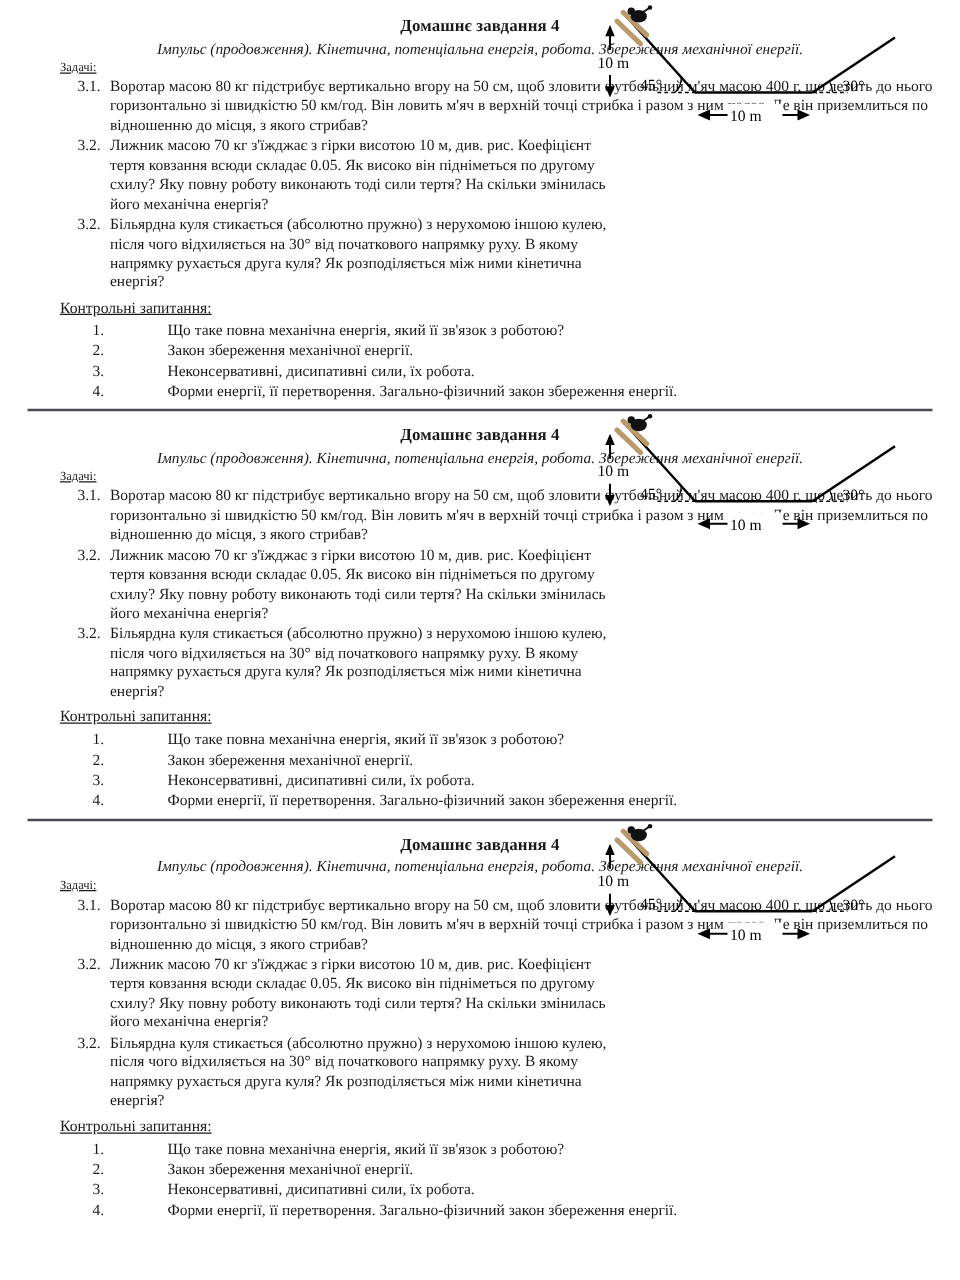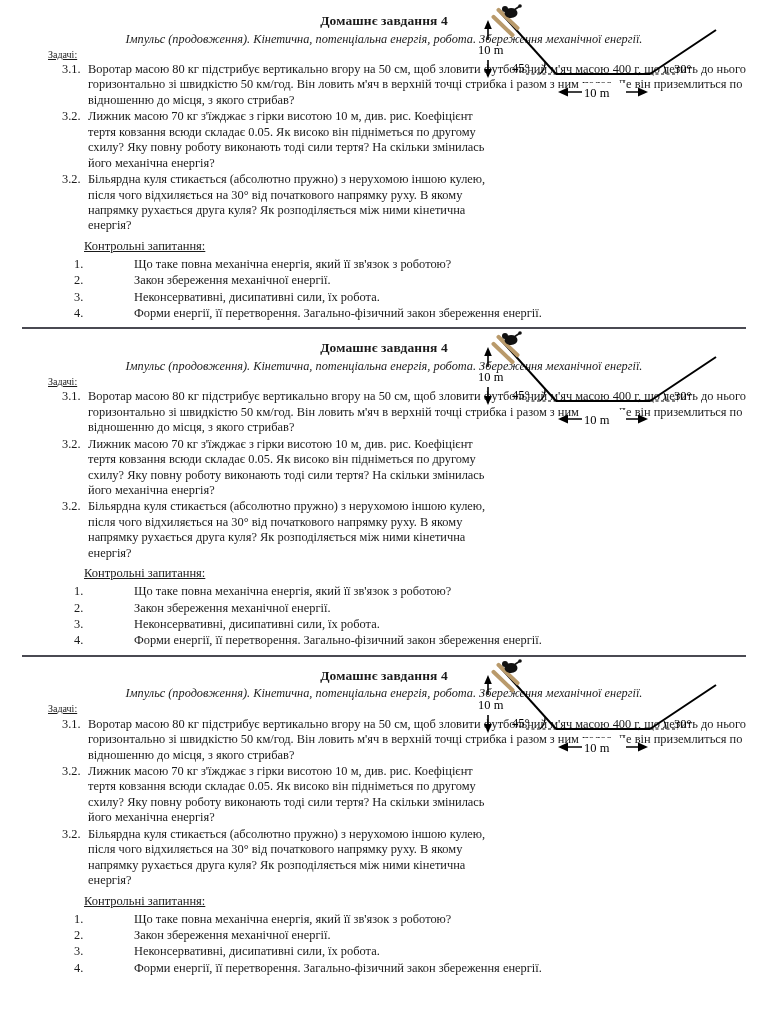--- a/index.html
+++ b/index.html
@@ -94,21 +94,20 @@
   .questions {
     margin-top: 5px;
   }
   .q-head {
     font-size: 12.5px;
     margin: 0 0 2px 34px;
   }
   .q-head span.u {
     text-decoration: underline;
     text-underline-offset: 1px;
-    margin-left: 36px;
   }
   .q-item {
     display: flex;
     font-size: 12.4px;
     line-height: 1.32;
     padding-left: 60px;
   }
   .q-num {
     flex: 0 0 auto;
     width: 44px;

